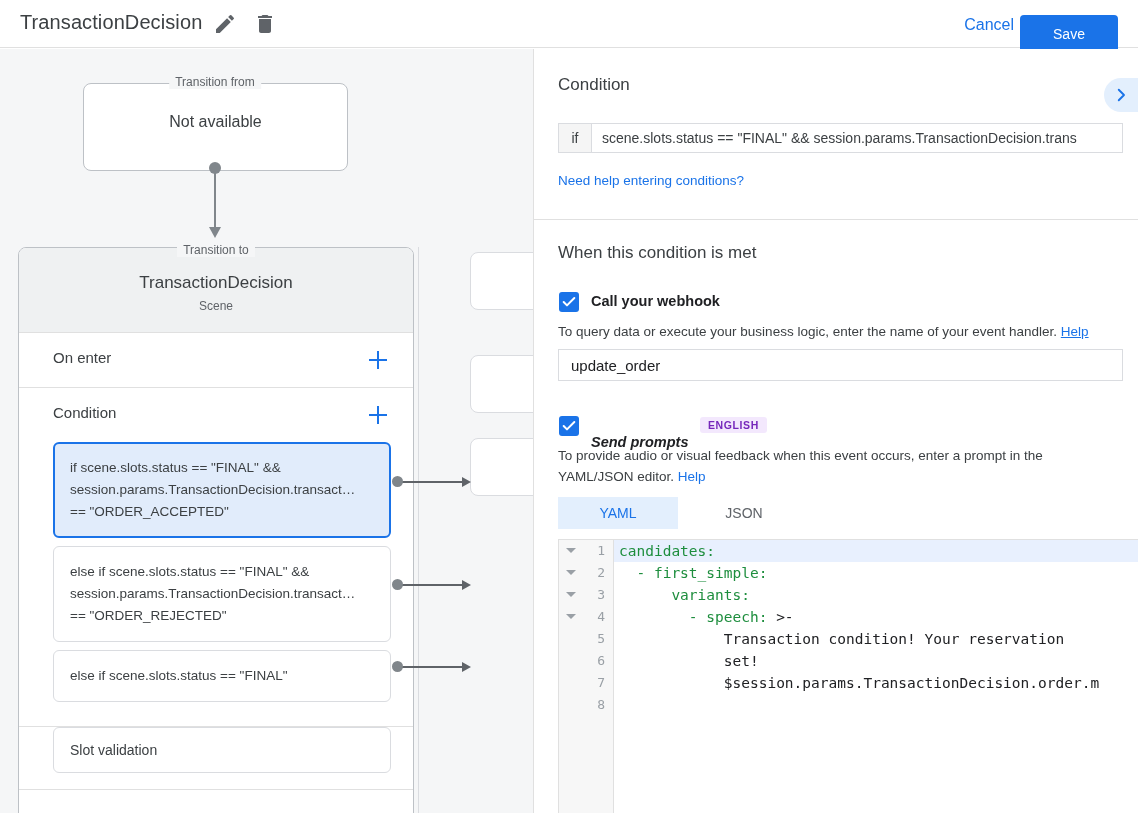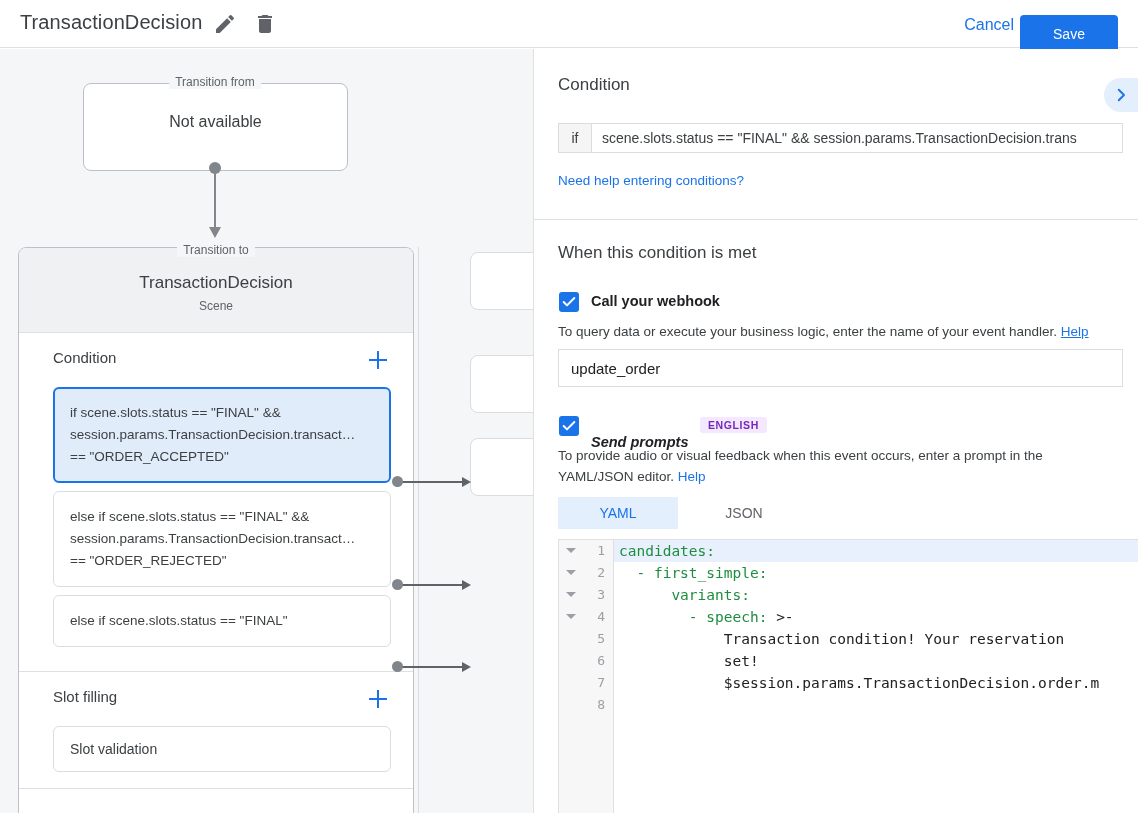--- a/index.html
+++ b/index.html
@@ -273,21 +273,21 @@
     font-size: 13.5px; color: #3c4043; line-height: 21px;
   }
   .help-link { color: #1a73e8; text-decoration: underline; cursor: pointer; }
   .help-link2 { color: #1a73e8; text-decoration: none; cursor: pointer; }
 
   #webhook-cb { left: 25px; top: 243px; }
   #webhook-label { left: 57px; top: 244px; }
   #webhook-desc { left: 24px; top: 272px; width: 560px; }
   #webhook-input {
     position: absolute; left: 24px; top: 300px;
-    width: 565px; height: 38px;
+    width: 565px; height: 32px;
     border: 1px solid #dadce0;
     padding: 0 12px;
     font-size: 15px; color: #202124;
     font-family: "Liberation Sans", sans-serif;
     outline: none;
     background: #fff;
   }
 
   #prompts-cb { left: 25px; top: 367px; }
   #prompts-label { left: 57px; top: 385px; font-style: italic; }
@@ -406,38 +406,40 @@
     <div class="edge-dot" style="left:392px; top:612px;"></div>
     <div class="edge-line" style="left:400px; top:617px; width:64px;"></div>
     <div class="edge-arrow" style="left:462px; top:613px;"></div>
 
     <div id="scene-card">
       <div id="scene-header">
         <div id="scene-name">TransactionDecision</div>
         <div id="scene-type">Scene</div>
       </div>
 
+      <div class="section">
+        <div class="section-head">
+          <div class="section-title">On enter</div>
+          <div class="add-btn"></div>
+        </div>
+      </div>
 
       <div class="section">
         <div class="section-head">
           <div class="section-title">Condition</div>
           <div class="add-btn"></div>
         </div>
         <div class="cond-list">
           <div class="cond-item selected">if scene.slots.status == "FINAL" &amp;&amp; session.params.TransactionDecision.transact… == "ORDER_ACCEPTED"</div>
           <div class="cond-item">else if scene.slots.status == "FINAL" &amp;&amp; session.params.TransactionDecision.transact… == "ORDER_REJECTED"</div>
           <div class="cond-item">else if scene.slots.status == "FINAL"</div>
         </div>
       </div>
 
       <div class="section">
-        <div class="section-head">
-          <div class="section-title">Slot filling</div>
-          <div class="add-btn"></div>
-        </div>
         <div class="slot-list">
           <div class="slot-item">Slot validation</div>
         </div>
       </div>
     </div>
 
     <div id="transition-to-legend">
       <span>Transition to</span>
     </div>
 

